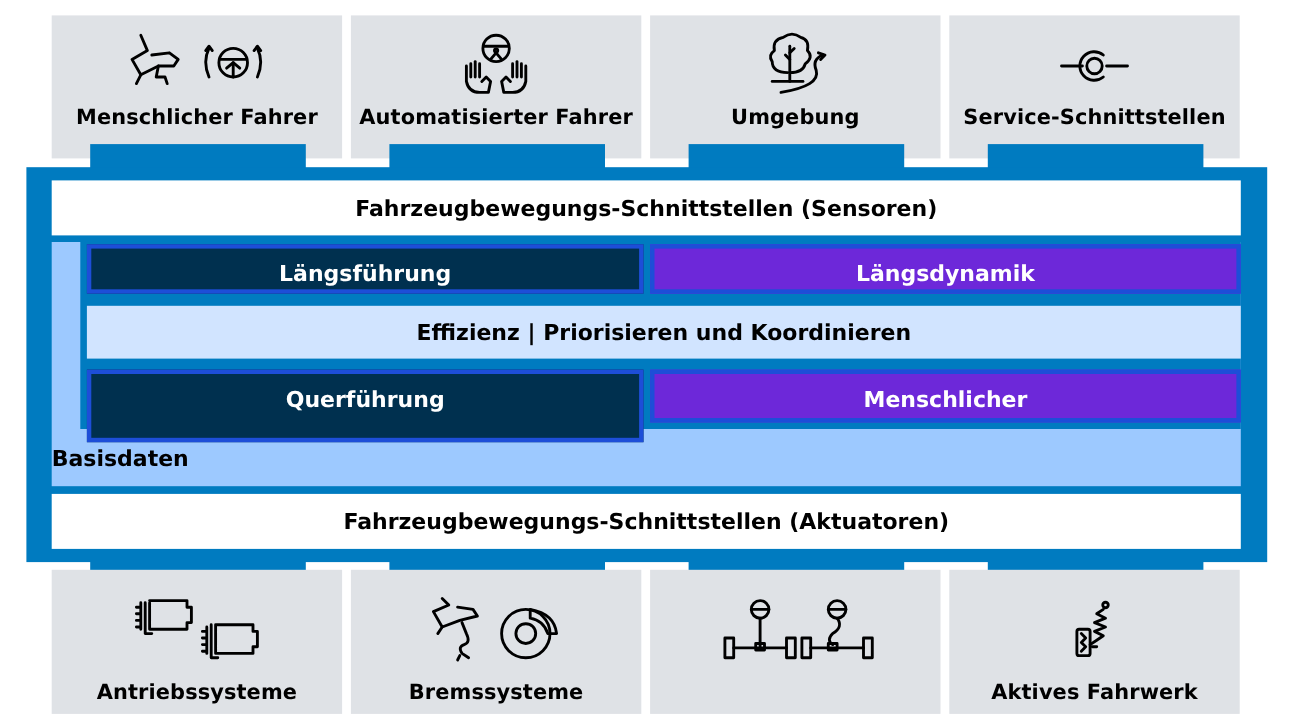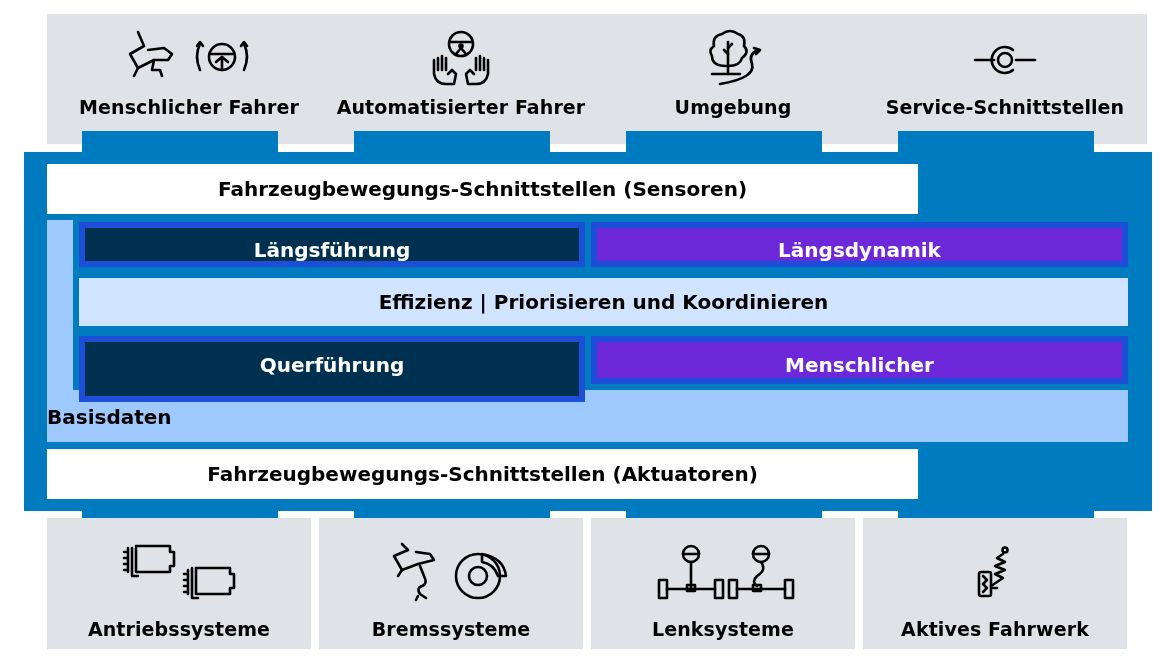--- a/index.html
+++ b/index.html
@@ -1,31 +1,31 @@
 <!DOCTYPE html>
 <html><head>
 <meta charset="utf-8">
 <style>
   html,body{margin:0;padding:0;background:#ffffff;}
   body{width:1176px;height:662px;position:relative;overflow:hidden;font-family:"DejaVu Sans","Liberation Sans",sans-serif;}
   .card{position:absolute;background:#dfe2e6;width:264px;}
-  .card.top{top:14px;height:130px;padding-left:20px;}
+  .card.top{top:14px;height:130px;}
   .card.bot{top:518px;height:131px;}
   .card .label{position:absolute;left:0;right:0;text-align:center;font-weight:bold;font-size:19px;color:#000;letter-spacing:0.1px;}
   .card.top .label{top:82px;}
   .card.bot .label{top:100px;}
   .card .icon{position:absolute;left:0;right:0;display:flex;justify-content:center;}
   .card.top .icon{top:12px;height:62px;}
   .card.bot .icon{top:20px;height:70px;}
   .tab{position:absolute;background:#007bc0;width:196px;height:22px;}
   .frame{position:absolute;left:24px;top:152px;width:1128px;height:359px;background:#007bc0;}
-  .band{position:absolute;left:47px;width:871px;background:#ffffff;text-align:center;font-weight:bold;font-size:20px;color:#000;}
+  .band{position:absolute;left:47px;width:1081px;background:#ffffff;text-align:center;font-weight:bold;font-size:20px;color:#000;}
   .lightbg{position:absolute;left:47px;top:220px;width:1081px;height:222px;background:#9dc9ff;}
   .inner{position:absolute;left:73px;top:220px;width:1055px;height:170px;background:#007bc0;}
-  .dark{position:absolute;height:45px;color:#fff;font-weight:bold;font-size:20px;text-align:center;line-height:44px;border:6px solid #1d4ed8;box-sizing:border-box;}
+  .dark{position:absolute;height:45px;color:#fff;font-weight:bold;font-size:20px;text-align:center;line-height:44px;border:4px solid #1d4ed8;box-sizing:border-box;}
   .dark.l{background:#00304f;}
   .dark.r{background:#6d28d9;}
   .eff{position:absolute;left:79px;top:278px;width:1049px;height:48px;background:#d1e4ff;text-align:center;font-weight:bold;font-size:20px;line-height:48px;color:#000;}
   .basis{position:absolute;left:47px;top:392px;width:1081px;height:50px;font-weight:bold;font-size:20px;line-height:50px;color:#000;}
   svg{overflow:visible}
   svg *{fill:none;stroke:#000;stroke-width:2.6;stroke-linecap:round;stroke-linejoin:round;}
 </style>
 </head>
 <body>
 
@@ -155,21 +155,20 @@
       <path d="M14 51 L62 51"></path>
         <rect x="34" y="47" width="8" height="6"></rect>
       <circle cx="108" cy="16" r="8"></circle>
         <path d="M100 16 L116 16 M108 24 Q114 32 104 38 Q98 44 104 48"></path>
       <rect x="76" y="42" width="8" height="18"></rect>
         <rect x="132" y="42" width="8" height="18"></rect>
       <path d="M84 51 L132 51"></path>
         <rect x="100" y="47" width="8" height="6"></rect>
     </svg>
   </div>
-  <div class="label">Lenksysteme</div>
 </div>
 <div class="card bot" style="left:863px">
   <div class="icon">
     <svg width="60" height="70" viewBox="0 0 60 70">
       <rect x="14" y="34" width="12" height="24" rx="2"></rect>
       <path d="M18 38 L22 42 L18 46 L22 50 L18 54"></path>
       <path d="M26 48 L32 44 M32 44 L38 40 L30 36 L40 32 L30 28 L40 24 L32 20 L38 16"></path>
       <circle cx="40" cy="12" r="2.5"></circle>
         <path d="M28 50 L32 50"></path>
     </svg>

